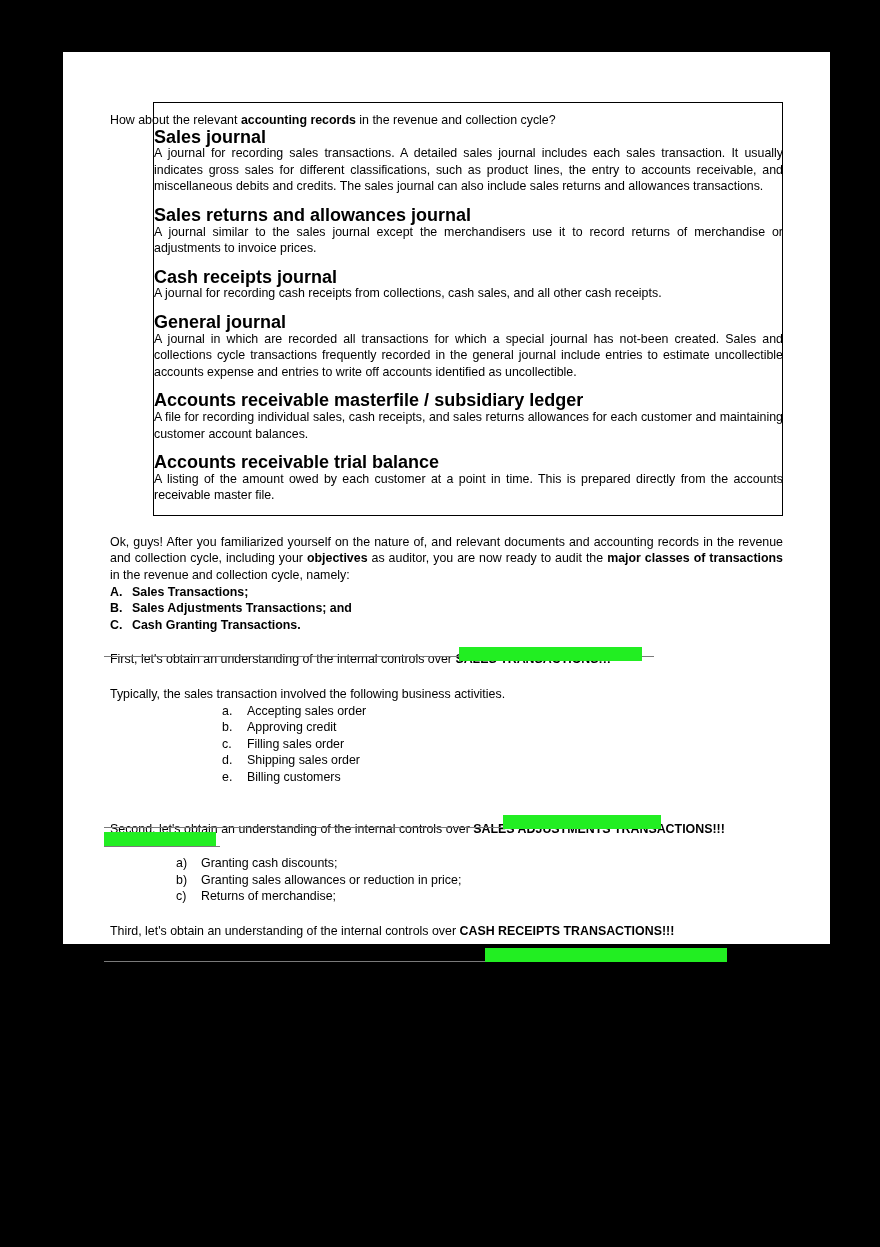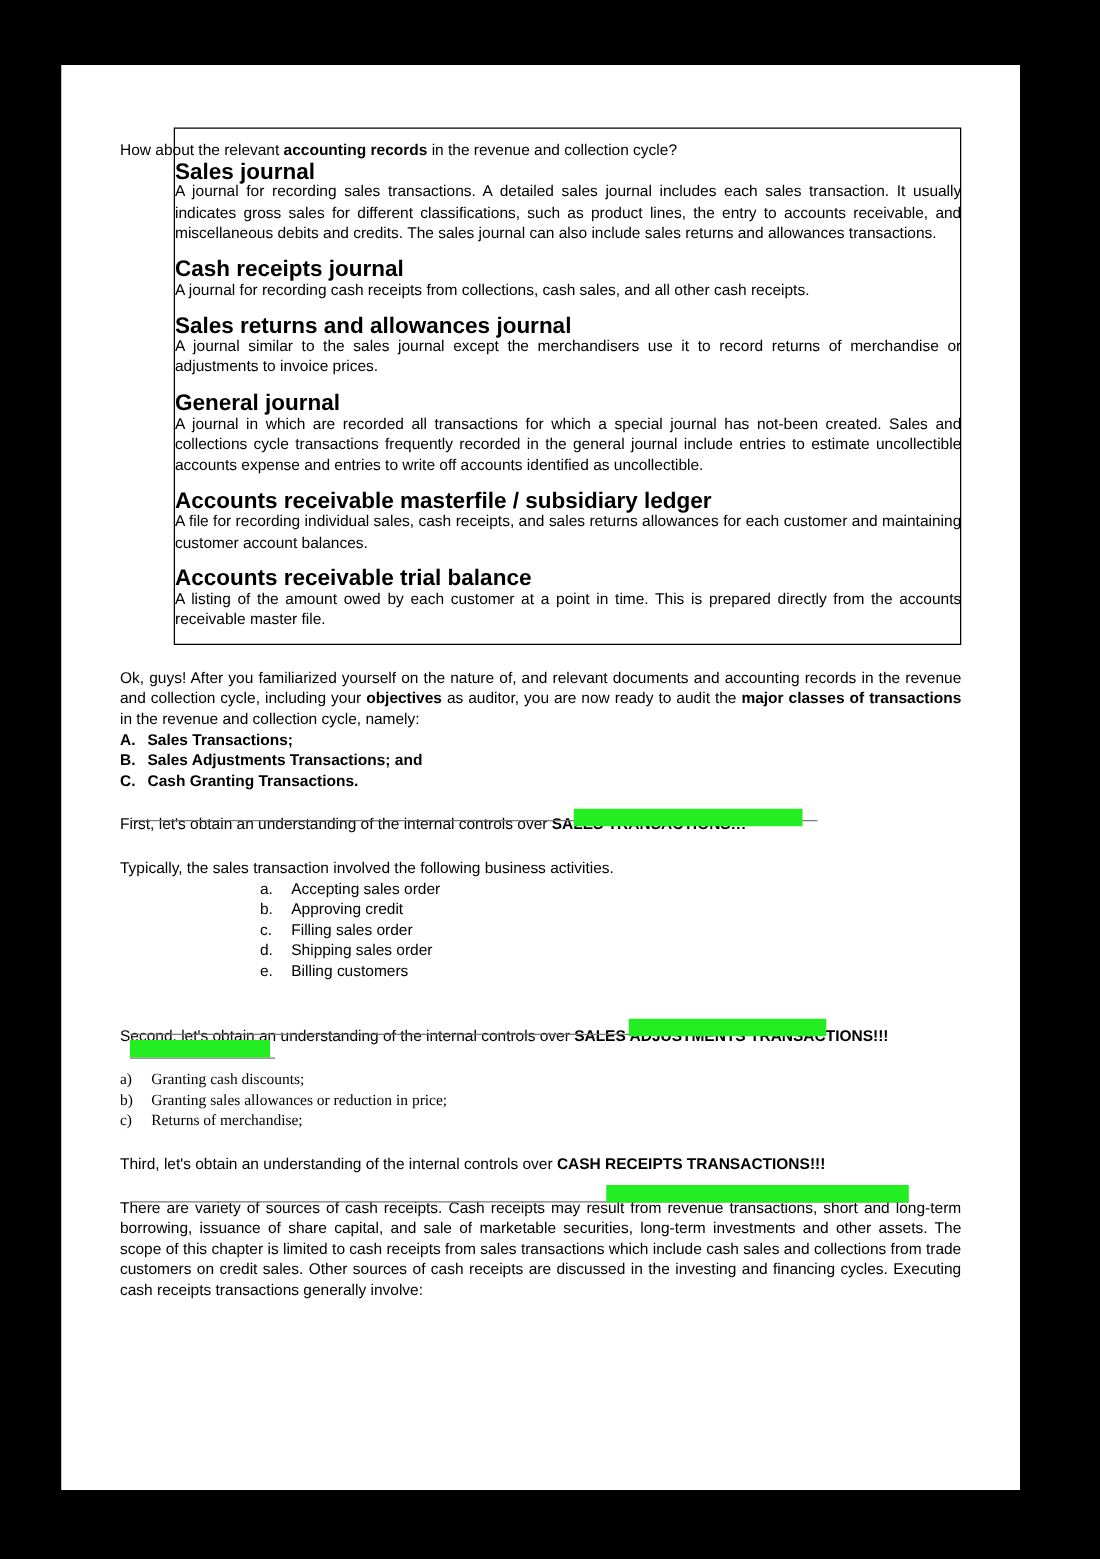--- a/index.html
+++ b/index.html
@@ -8,24 +8,24 @@
     background: #000000;
   }
   body {
     width: 880px;
     height: 1247px;
     font-family: "Liberation Sans", sans-serif;
     overflow: hidden;
   }
   .page {
     position: absolute;
-    left: 49px;
+    left: 63px;
     top: 52px;
     width: 767px;
-    height: 1140px;
+    height: 892px;
     background: #ffffff;
   }
   .content {
     position: absolute;
     left: 47px;
     top: 60px;
     width: 673px;
   }
   
   .record-box {
@@ -83,21 +83,21 @@
     width: 22px;
   }
   .alpha-lower li {
     margin-left: 112px;
   }
   .alpha-lower li .mk {
     display: inline-block;
     width: 25px;
   }
   .alpha-paren li {
-    font-family: Liberation Serif, serif;
+    margin-left: 66px;
   }
   .alpha-paren li .mk {
     display: inline-block;
     width: 25px;
   }
   
   .hl {
     position: absolute;
     background: #22ee22;
     pointer-events: none;
@@ -127,27 +127,27 @@
     </div>
 
     <div class="indent">
 
       <div>
         <div class="rec-head">Sales journal</div>
         <div class="rec-body">A journal for recording sales transactions. A detailed sales journal includes each sales transaction. It usually indicates gross sales for different classifications, such as product lines, the entry to accounts receivable, and miscellaneous debits and credits. The sales journal can also include sales returns and allowances transactions.</div>
       </div>
 
       <div>
+        <div class="rec-head">Sales returns and allowances journal</div>
+        <div class="rec-body">A journal similar to the sales journal except the merchandisers use it to record returns of merchandise or adjustments to invoice prices.</div>
+      </div>
+
+      <div>
         <div class="rec-head">Cash receipts journal</div>
         <div class="rec-body">A journal for recording cash receipts from collections, cash sales, and all other cash receipts.</div>
-      </div>
-
-      <div>
-        <div class="rec-head">Sales returns and allowances journal</div>
-        <div class="rec-body">A journal similar to the sales journal except the merchandisers use it to record returns of merchandise or adjustments to invoice prices.</div>
       </div>
 
       <div>
         <div class="rec-head">General journal</div>
         <div class="rec-body">A journal in which are recorded all transactions for which a special journal has not-been created. Sales and collections cycle transactions frequently recorded in the general journal include entries to estimate uncollectible accounts expense and entries to write off accounts identified as uncollectible.</div>
       </div>
 
       <div>
         <div class="rec-head">Accounts receivable masterfile / subsidiary ledger</div>
         <div class="rec-body">A file for recording individual sales, cash receipts, and sales returns allowances for each customer and maintaining customer account balances.</div>

